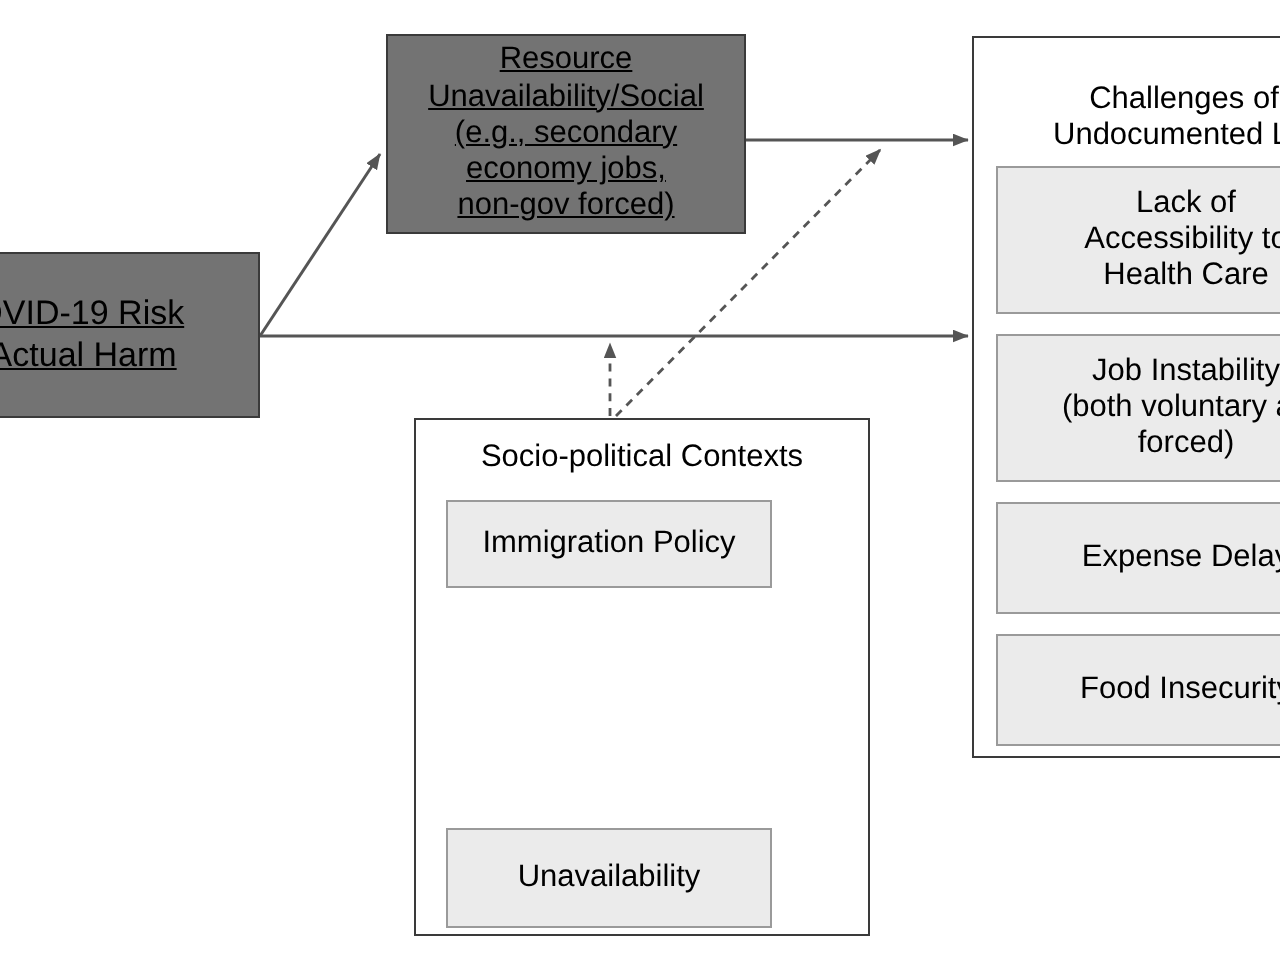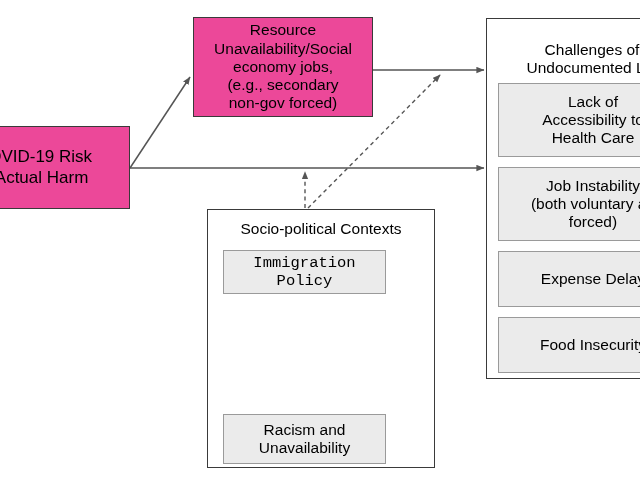--- a/index.html
+++ b/index.html
@@ -28,22 +28,23 @@
   .node {
     position: absolute;
     box-sizing: border-box;
     display: flex;
     align-items: center;
     justify-content: center;
     text-align: center;
     line-height: 1.18;
   }
   .outer-box {
-    background: #ec4899;
+    background: #737373;
     border: 1.5px solid #3a3a3a;
+    text-decoration: underline;
   }
   .panel {
     position: absolute;
     box-sizing: border-box;
     background: #ffffff;
     border: 1.5px solid #3a3a3a;
   }
   .panel-title {
     position: absolute;
     left: 0;
@@ -130,22 +131,22 @@
     <div>
       <div>COVID-19 Risk</div>
       <div>&amp; Actual Harm</div>
     </div>
   </div>
 
   <div class="node outer-box" id="node-resource">
     <div>
       <div>Resource</div>
       <div>Unavailability/Social</div>
+      <div>(e.g., secondary</div>
       <div>economy jobs,</div>
-      <div>(e.g., secondary</div>
       <div>non-gov forced)</div>
     </div>
   </div>
 
   <div class="panel" id="panel-challenges">
     <div class="panel-title">
       <div>Challenges of</div>
       <div>Undocumented Lat</div>
     </div>
 
@@ -174,29 +175,28 @@
     <div class="item-box" style="left:11px; top:298px; width:190px; height:56px; font-size:15.5px;">
       <div>
         <div>Food Insecurity</div>
       </div>
     </div>
   </div>
 
   <div class="panel" id="panel-socio">
     <div class="panel-title">Socio-political Contexts</div>
 
-    <div class="item-box" style="left:15px; top:40px; width:163px; height:44px; font-size:15.5px;font-family:Liberation Mono, monospace;">
+    <div class="item-box" style="left:15px; top:40px; width:163px; height:44px; font-size:15.5px;">
       <div>
         <div>Immigration Policy</div>
       </div>
     </div>
 
 
 
     <div class="item-box" style="left:15px; top:204px; width:163px; height:50px; font-size:15.5px;">
       <div>
-        <div>Racism and</div>
         <div>Unavailability</div>
       </div>
     </div>
   </div>
 
 </div>
 
 </body></html>

